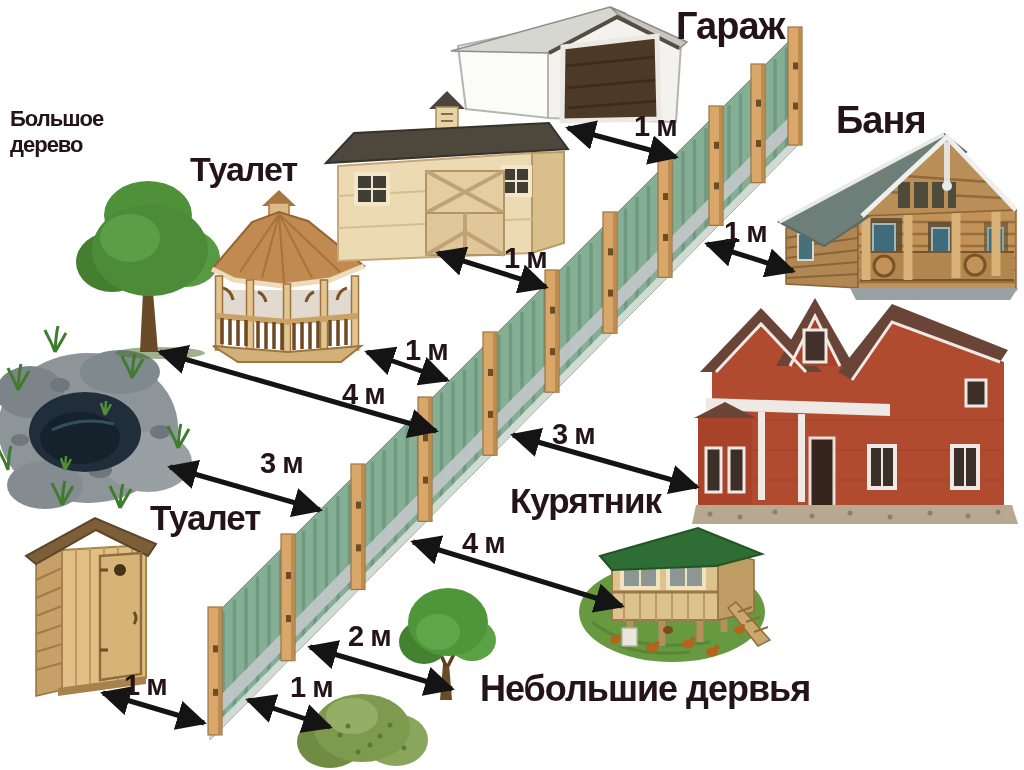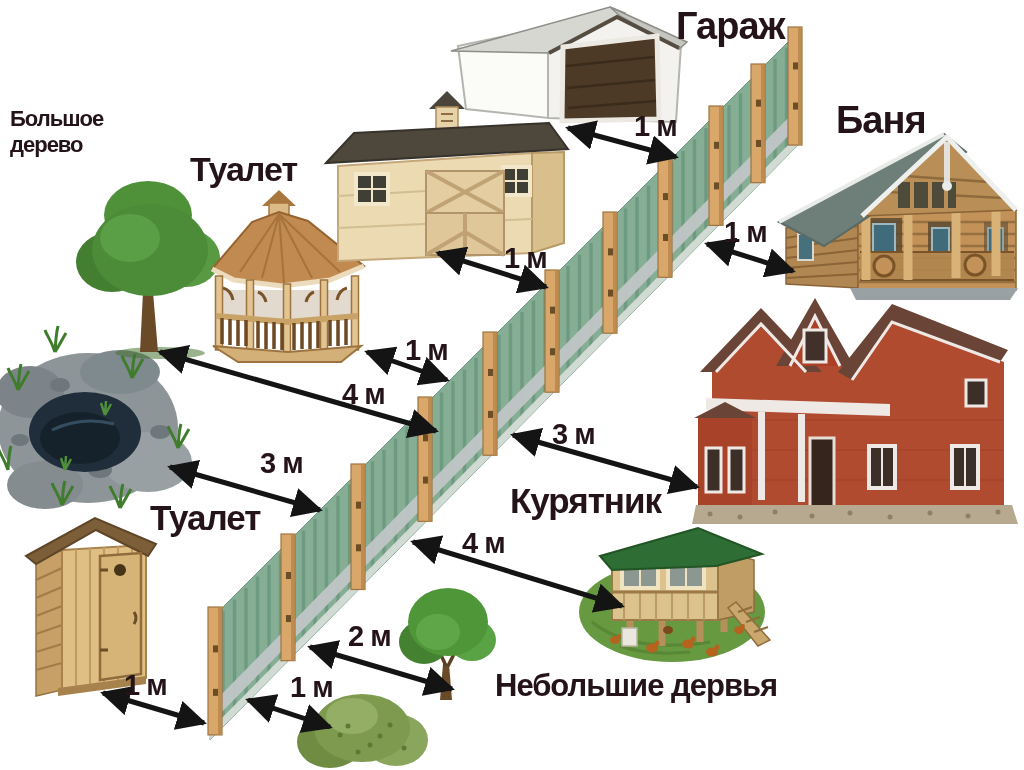--- a/index.html
+++ b/index.html
@@ -365,21 +365,21 @@
       <line x1="103" y1="693" x2="204" y2="723"></line>
     </g>
   </svg>
 
   <div class="lbl" style="left:676px;top:4px;font-size:38px">Гараж</div>
   <div class="lbl" style="left:836px;top:98px;font-size:38px">Баня</div>
   <div class="lbl" style="left:10px;top:106px;font-size:22px"><span>Большое</span><br><span>дерево</span></div>
   <div class="lbl" style="left:190px;top:150px;font-size:34px">Туалет</div>
   <div class="lbl" style="left:150px;top:498px;font-size:35px">Туалет</div>
   <div class="lbl" style="left:510px;top:481px;font-size:35px">Курятник</div>
-  <div class="lbl" style="left:495px;top:668px;font-size:31px">Небольшие дервья</div>
+  <div class="lbl" style="left:480px;top:668px;font-size:36px">Небольшие дервья</div>
 
   <div class="dist" style="left:634px;top:110px">1 м</div>
   <div class="dist" style="left:504px;top:242px">1 м</div>
   <div class="dist" style="left:724px;top:216px">1 м</div>
   <div class="dist" style="left:405px;top:334px">1 м</div>
   <div class="dist" style="left:342px;top:378px">4 м</div>
   <div class="dist" style="left:260px;top:447px">3 м</div>
   <div class="dist" style="left:552px;top:418px">3 м</div>
   <div class="dist" style="left:462px;top:527px">4 м</div>
   <div class="dist" style="left:348px;top:620px">2 м</div>

